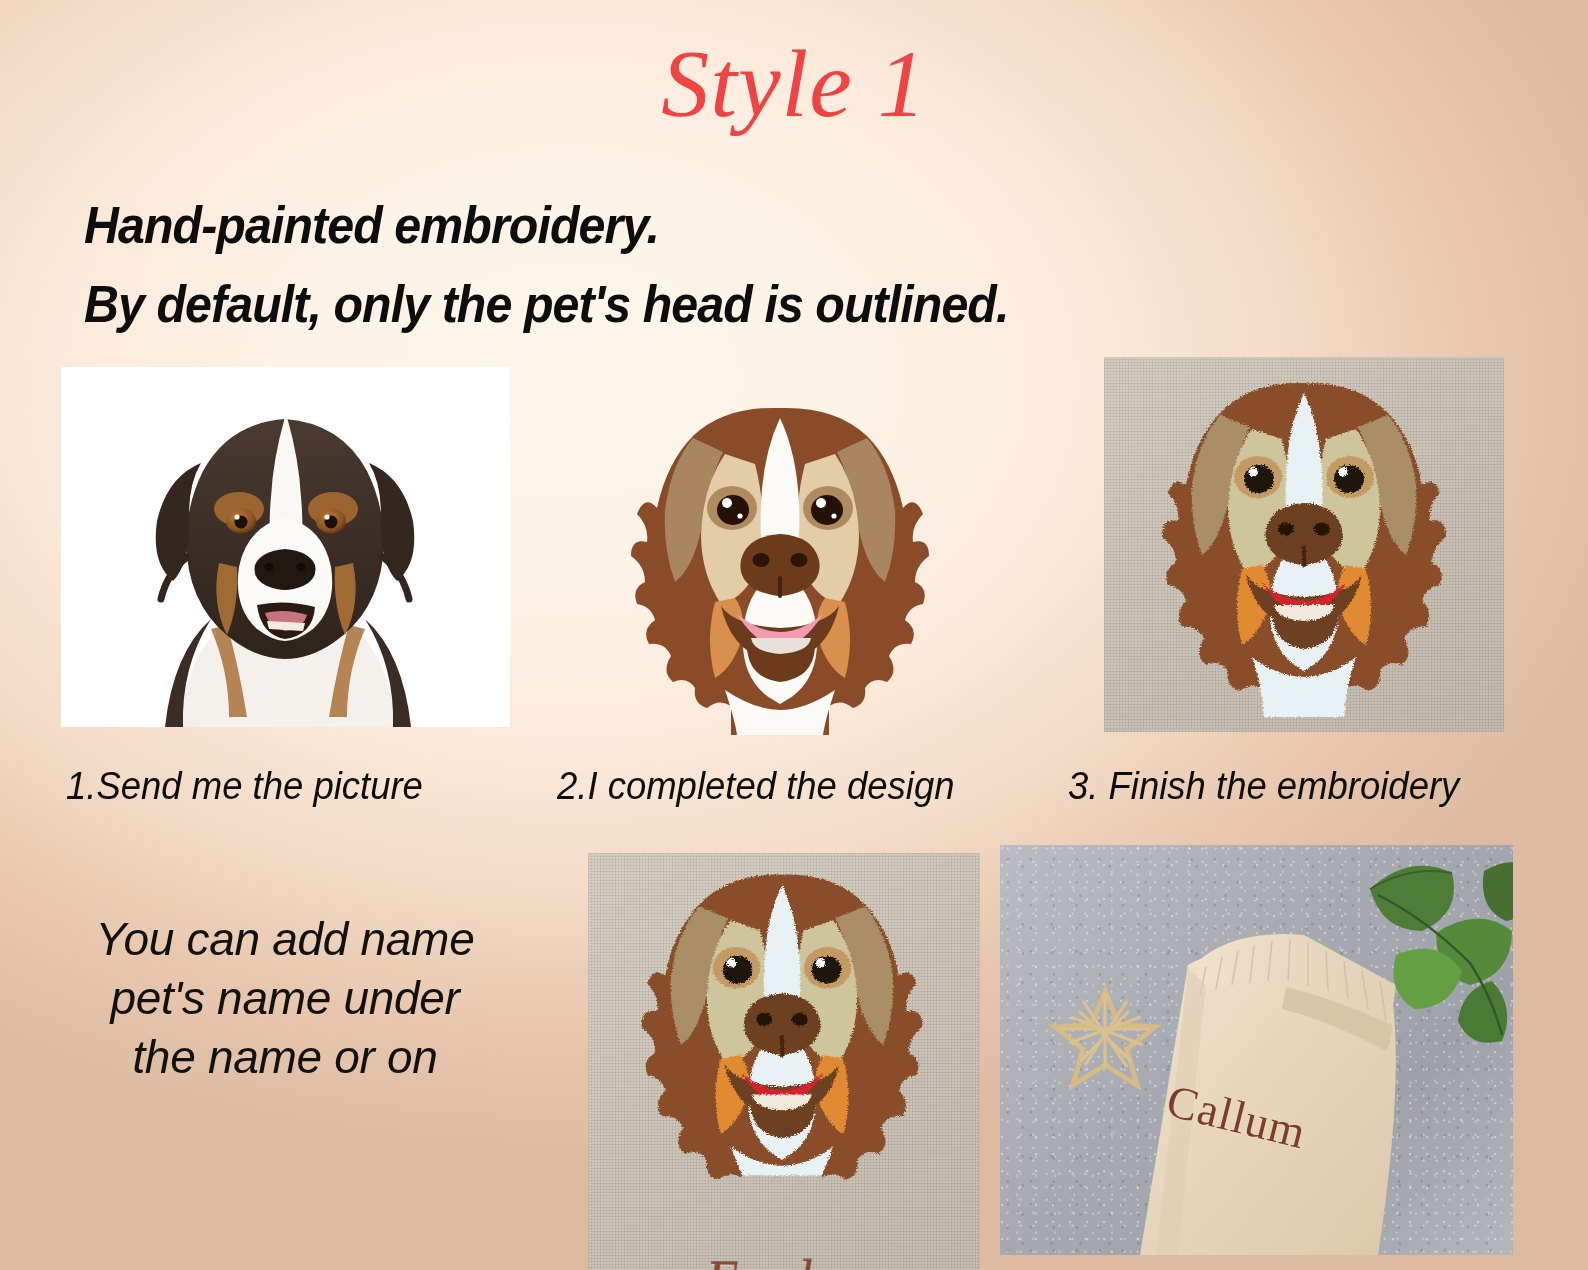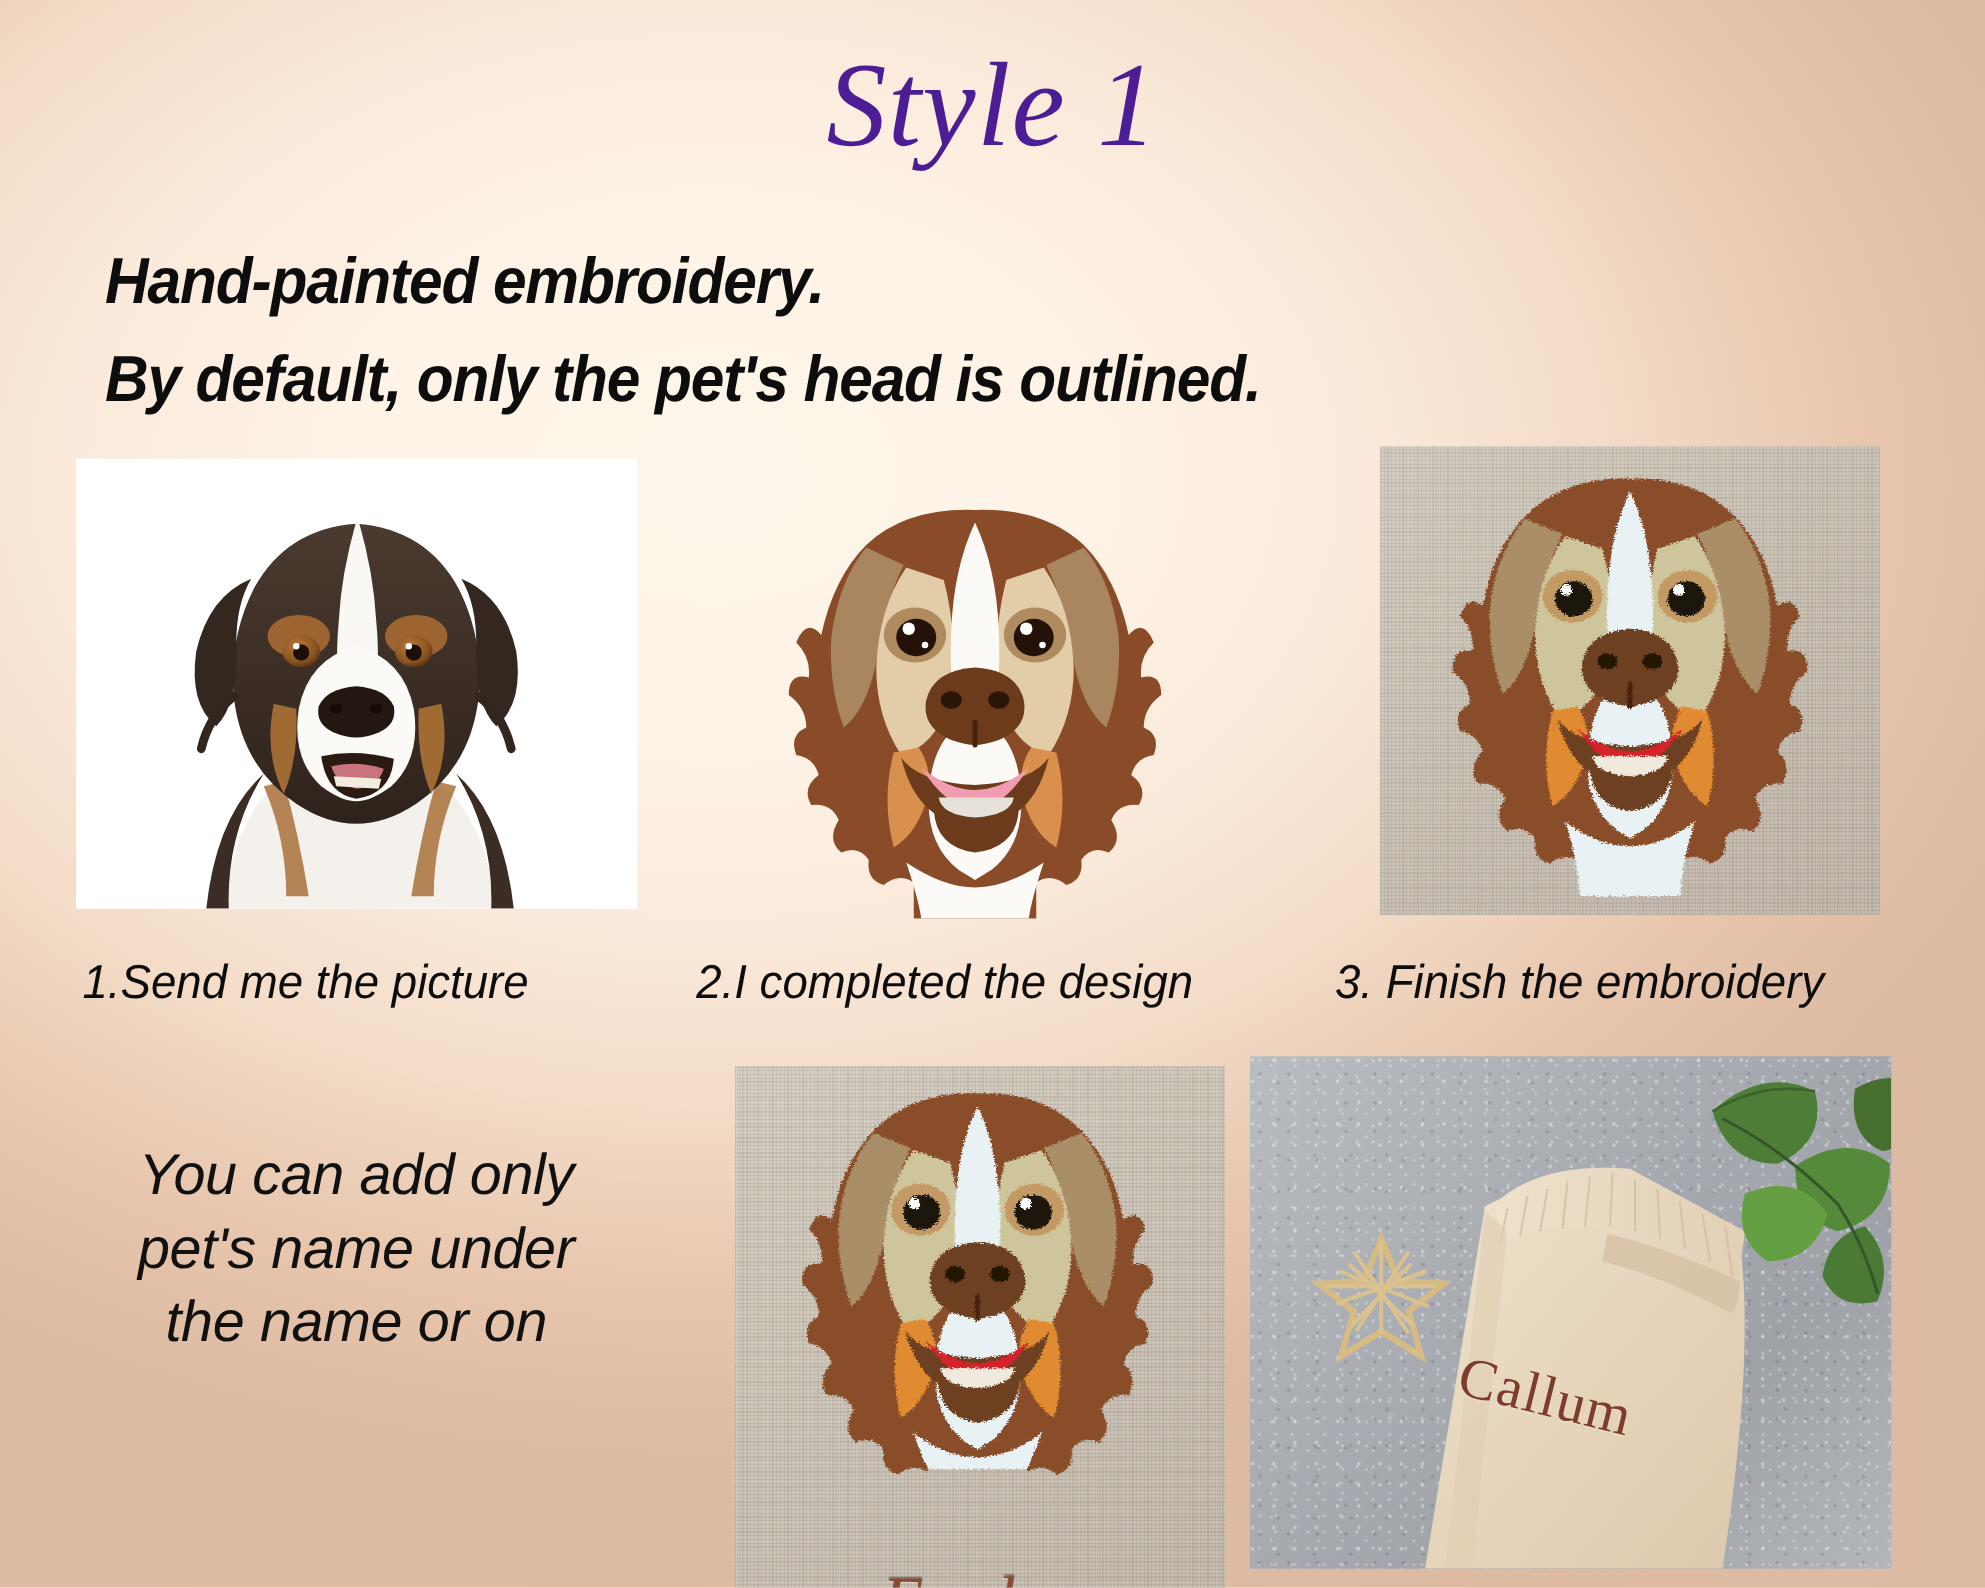--- a/index.html
+++ b/index.html
@@ -24,21 +24,21 @@
   
   .title {
     position: absolute;
     left: 0; top: 36px;
     width: 1588px;
     text-align: center;
     font-family: "Liberation Serif", serif;
     font-style: italic;
     font-size: 96px;
     line-height: 1;
-    color: #4c1d95;
+    color: #ef4444;
     letter-spacing: 1px;
   }
 
   
   .intro {
     position: absolute;
     left: 84px; top: 186px;
     width: 1180px;
     font-style: italic;
     font-weight: 700;
@@ -311,21 +311,21 @@
         <path d="M168 258 Q200 282 234 258 Q232 288 200 292 Q170 288 168 258 Z" fill="#6e4020"></path>
       </g>
     </svg>
   </div>
 
   <div class="caption cap1">1.Send me the picture</div>
   <div class="caption cap2">2.I completed the design</div>
   <div class="caption cap3">3. Finish the embroidery</div>
 
   <div class="note">
-    <div>You can add only</div>
+    <div>You can add name</div>
     <div>pet's name under</div>
     <div>the name or on</div>
   </div>
 
   <div class="photo4">
     <svg viewBox="0 0 392 330" width="392" height="330">
       <defs>
         <filter id="stitch4" x="-8%" y="-8%" width="116%" height="116%">
           <feTurbulence type="fractalNoise" baseFrequency="0.55 0.95" numOctaves="3" result="n4"></feTurbulence>
           <feDisplacementMap in="SourceGraphic" in2="n4" scale="4.5" xChannelSelector="R" yChannelSelector="G"></feDisplacementMap>

